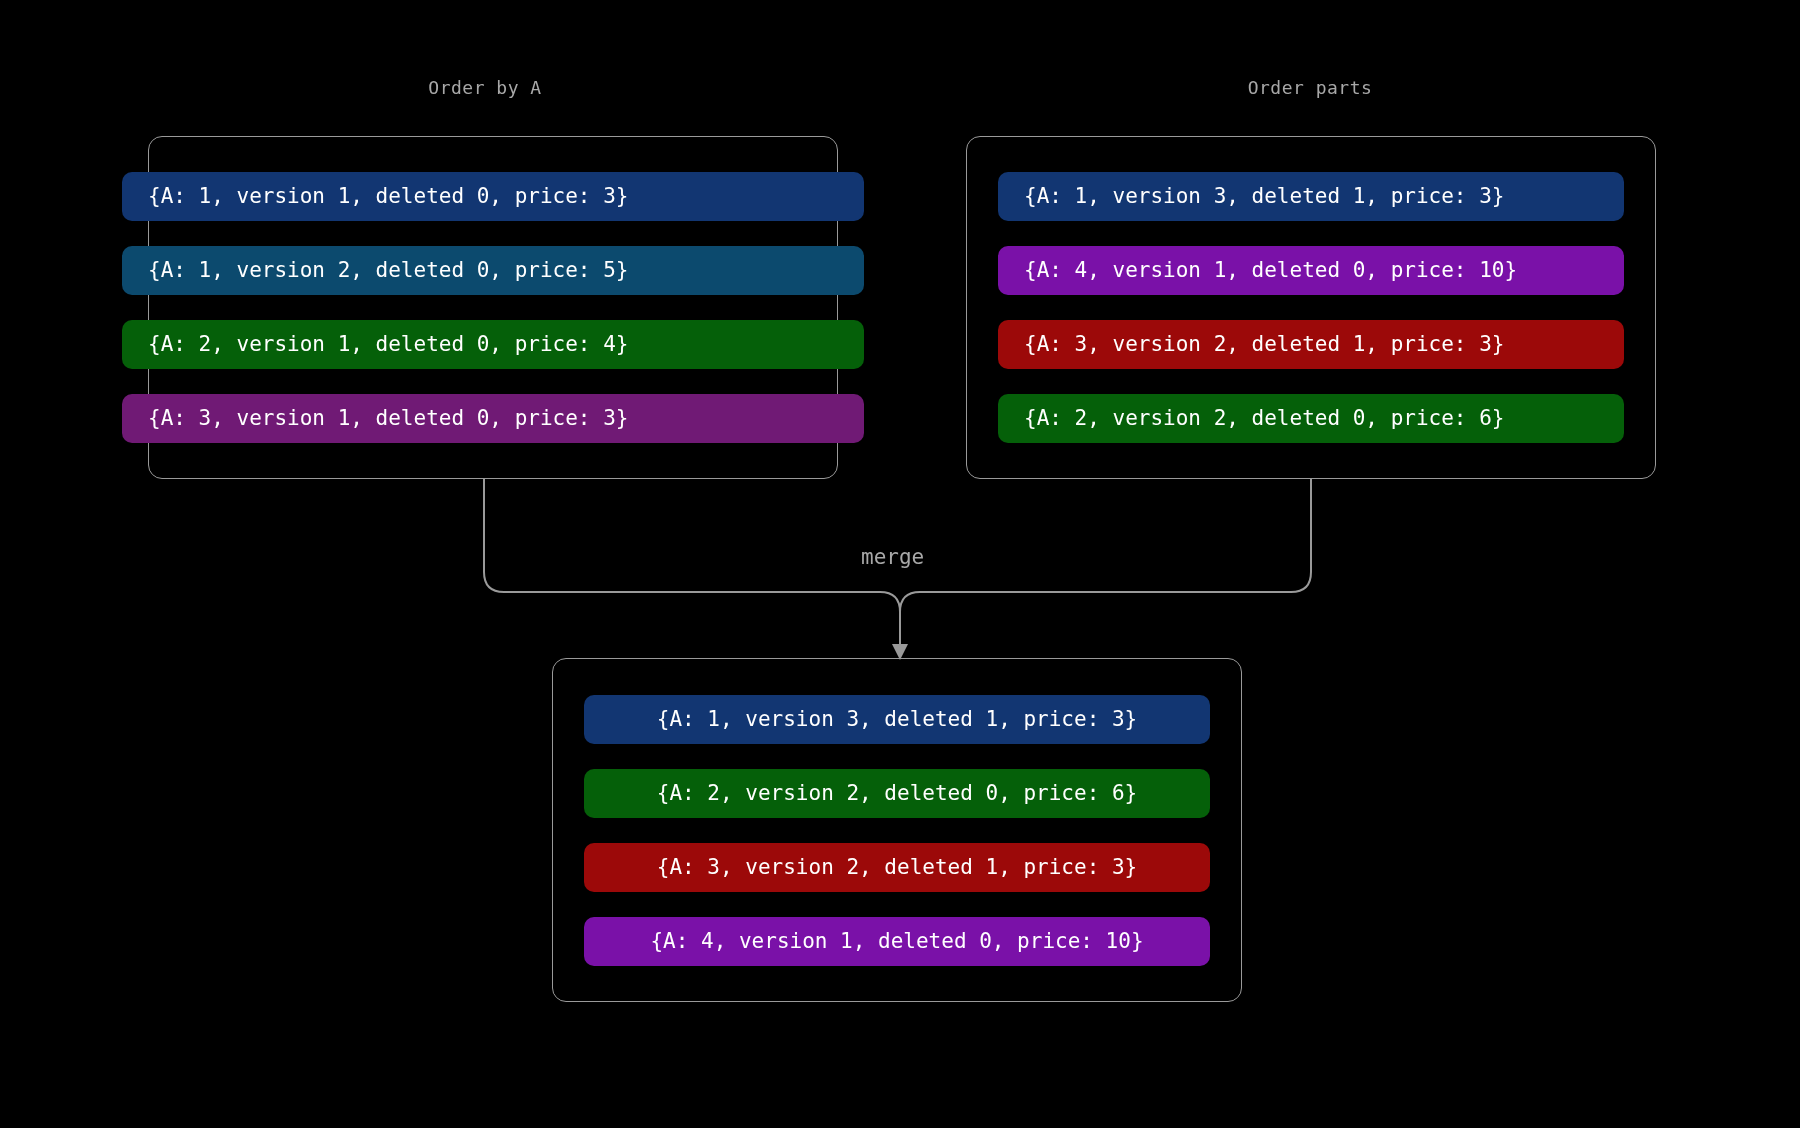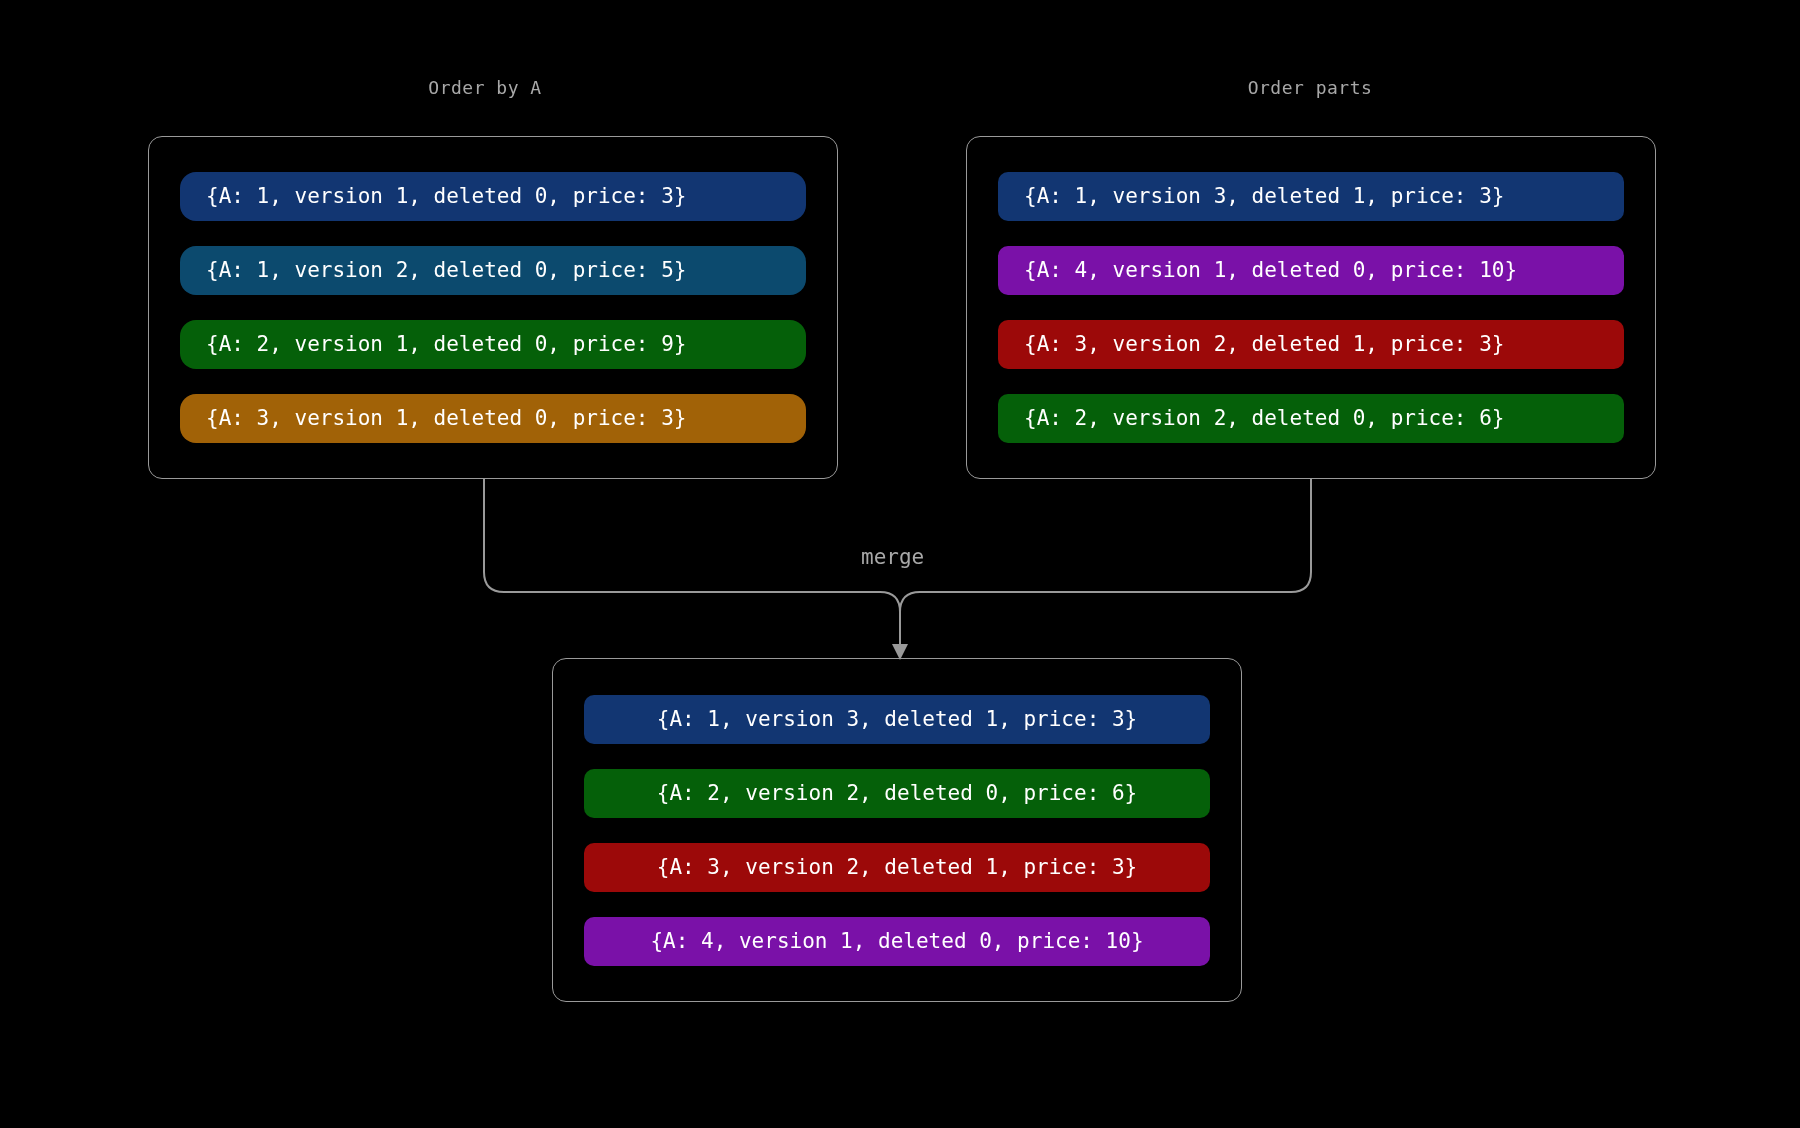--- a/index.html
+++ b/index.html
@@ -63,21 +63,21 @@
     align-items: center;
     padding: 0 26px;
     color: #ffffff;
     font-size: 21px;
     line-height: 1;
     white-space: nowrap;
     letter-spacing: 0px;
     font-family: "DejaVu Sans Mono", "Liberation Mono", monospace;
   }
 
-  .panel-left  .row { width: 626px; border-radius: 16px; }
+  .panel-left  .row { width: 742px; }
   .panel-right .row { width: 626px; }
   .panel-merged .row { width: 626px; justify-content: center; }
 
   .merge-label {
     position: absolute;
     color: #a8a8a8;
     font-size: 21px;
     white-space: nowrap;
     font-family: "DejaVu Sans Mono", "Liberation Mono", monospace;
     text-align: right;
@@ -97,22 +97,22 @@
     <polygon points="900,660 892,644 908,644" fill="#9a9a9a"></polygon>
   </svg>
 
   <div class="merge-label" style="left: 861px; top: 545px;">merge</div>
 
   <div class="group-title" style="left: 330px; top: 77px; width: 310px;">Order by A</div>
 
   <div class="panel panel-left" style="left: 148px; top: 136px; width: 690px; height: 343px;">
     <div class="row" style="background:#123672;">{A: 1, version 1, deleted 0, price: 3}</div>
     <div class="row" style="background:#0c4a6e;">{A: 1, version 2, deleted 0, price: 5}</div>
-    <div class="row" style="background:#056009;">{A: 2, version 1, deleted 0, price: 9}</div>
-    <div class="row" style="background:#a16207;">{A: 3, version 1, deleted 0, price: 3}</div>
+    <div class="row" style="background:#056009;">{A: 2, version 1, deleted 0, price: 4}</div>
+    <div class="row" style="background:#701a75;">{A: 3, version 1, deleted 0, price: 3}</div>
   </div>
 
   <div class="group-title" style="left: 1155px; top: 77px; width: 310px;">Order parts</div>
 
   <div class="panel panel-right" style="left: 966px; top: 136px; width: 690px; height: 343px;">
     <div class="row" style="background:#123672;">{A: 1, version 3, deleted 1, price: 3}</div>
     <div class="row" style="background:#7a11a8;">{A: 4, version 1, deleted 0, price: 10}</div>
     <div class="row" style="background:#9c0909;">{A: 3, version 2, deleted 1, price: 3}</div>
     <div class="row" style="background:#056009;">{A: 2, version 2, deleted 0, price: 6}</div>
   </div>

